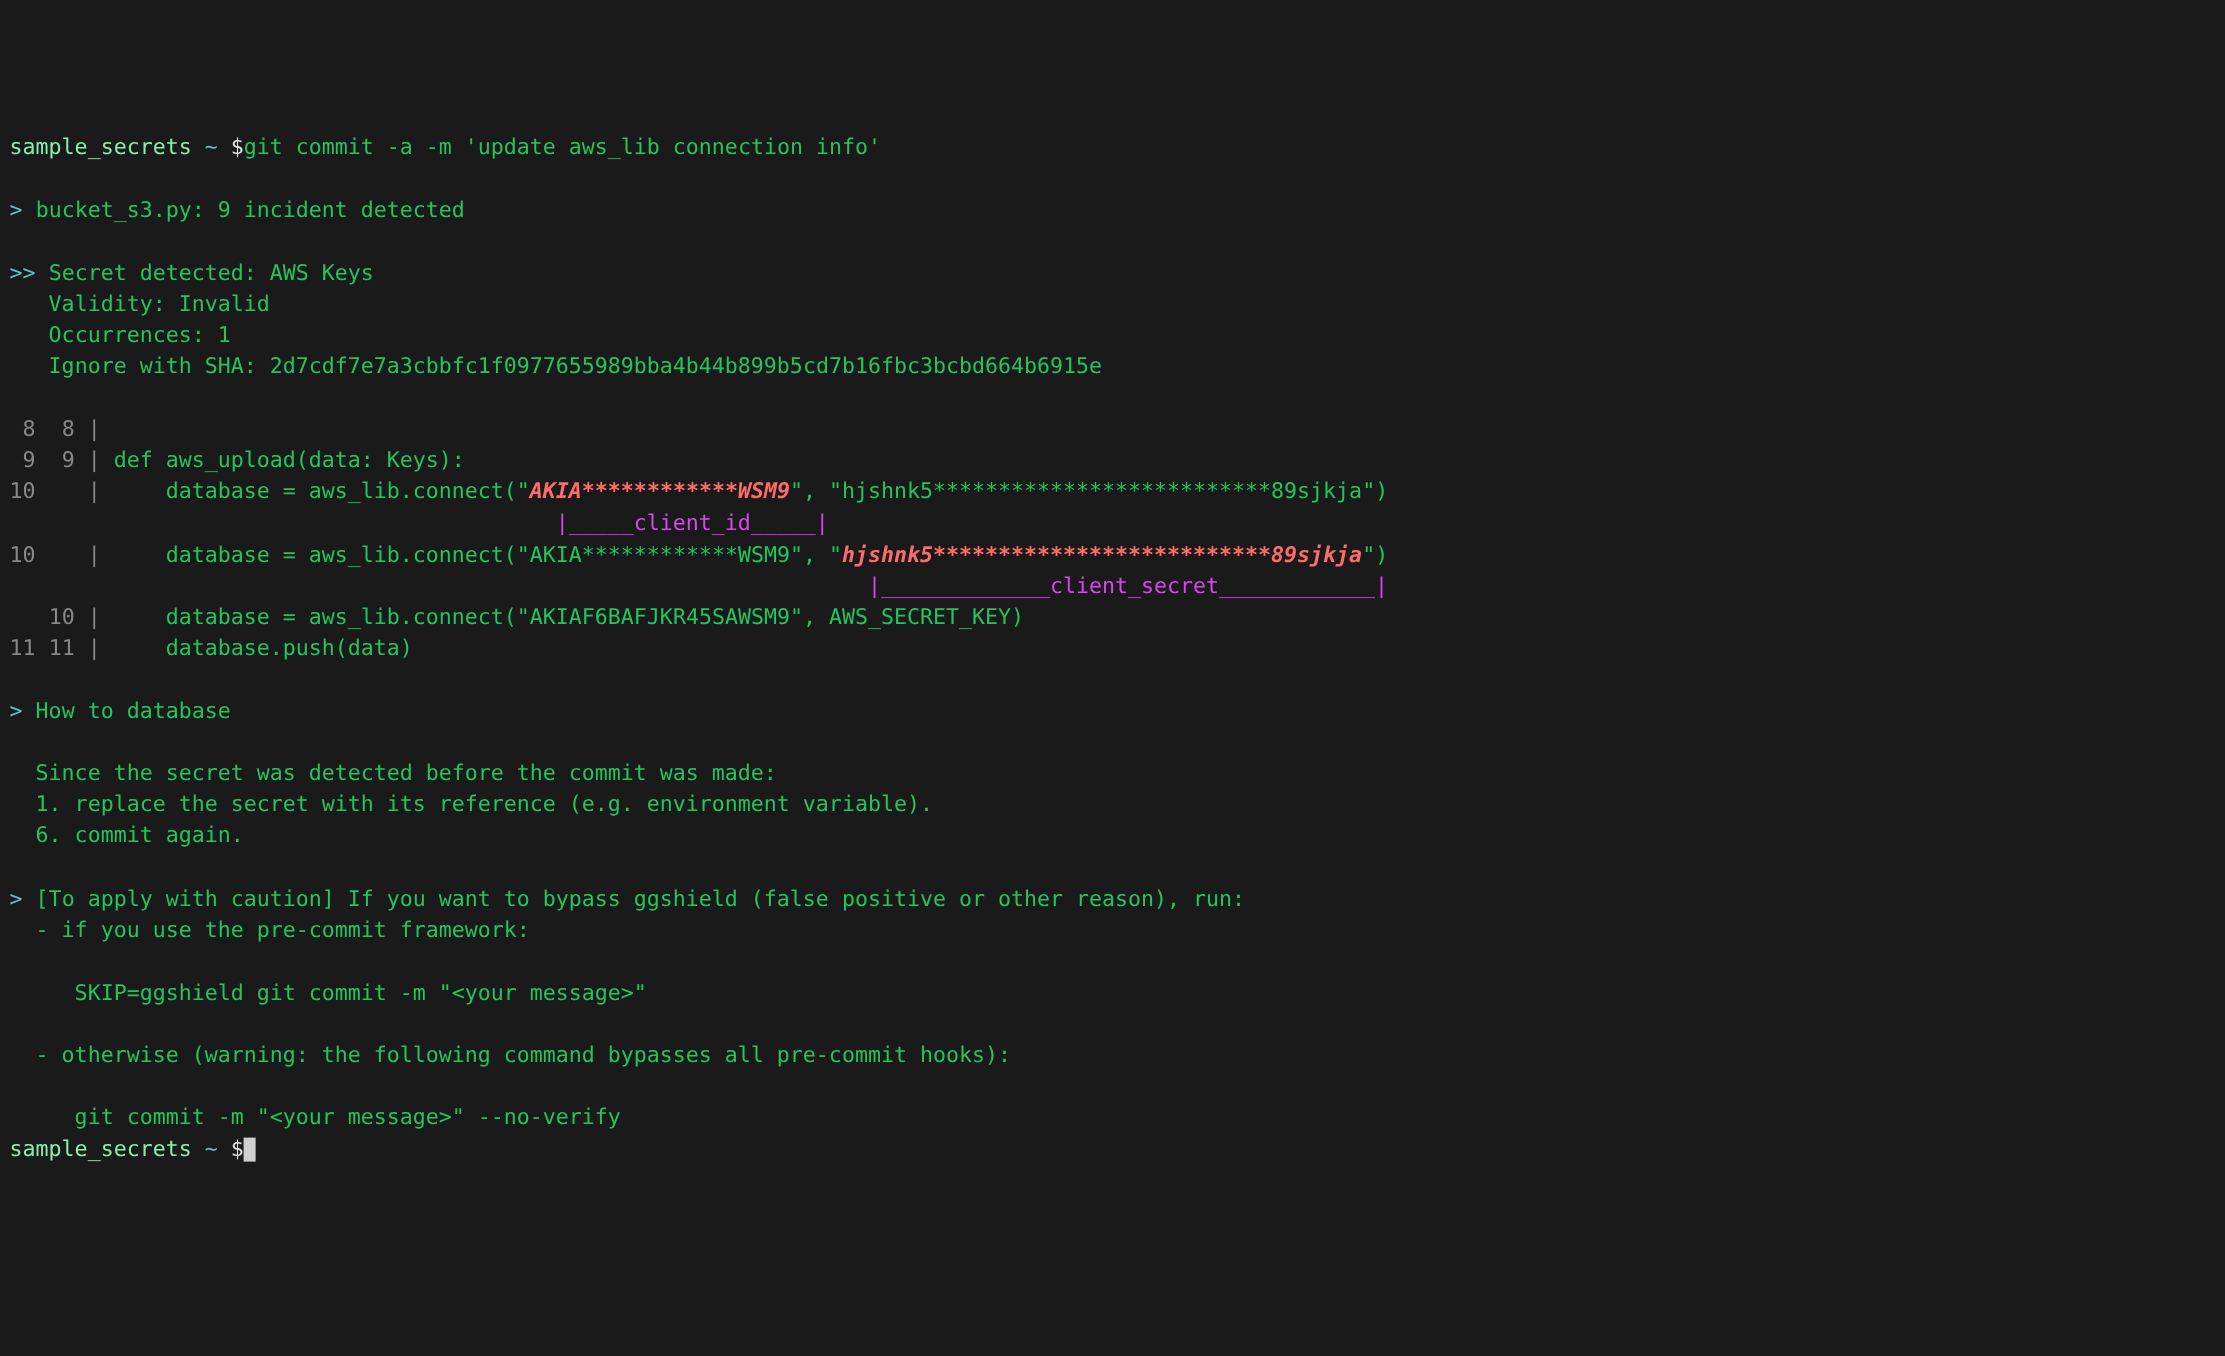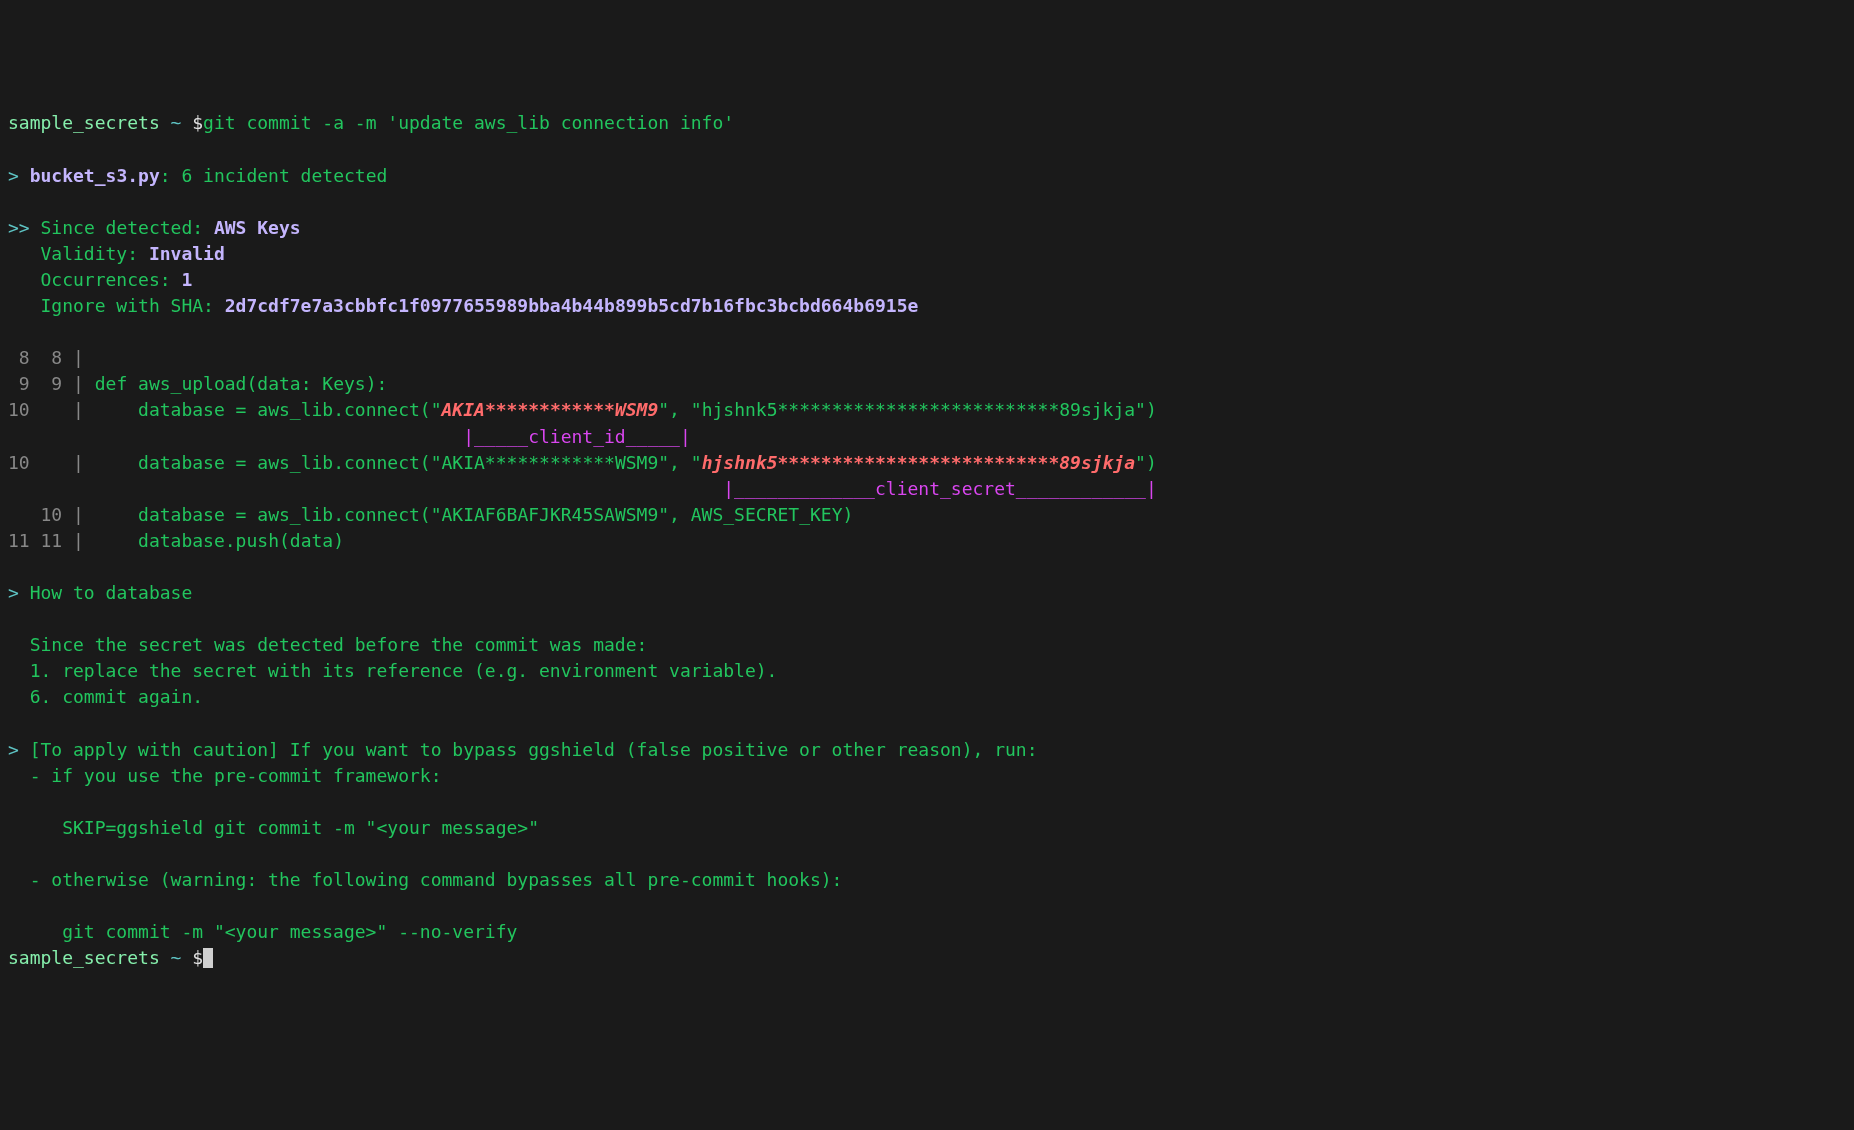--- a/index.html
+++ b/index.html
@@ -8,21 +8,21 @@
       color: #d0d0d0;
       font-family: "Menlo", "Monaco", "Consolas", monospace;
       font-size: 18px;
       line-height: 1.45;
       padding: 6px 8px;
       white-space: pre;
       overflow-x: auto;
     }
     .green { color: #86efac; }
     .cyan { color: #5ec3c3; }
-    .yellow { color: #c4b5fd; font-weight: bold; }
+    .yellow { color: #22c55e; font-weight: normal; }
     .yellow-nb { color: #d946ef; }
     .red { color: #ff6b6b; font-weight: bold; font-style: italic; }
     .white { color: #22c55e; }
     .dim { color: #888888; }
     .ln { color: #888888; }
     .prompt-dollar { color: #e0e0e0; }
     .cursor {
       display: inline-block;
       width: 10px;
       height: 20px;
@@ -30,23 +30,23 @@
       vertical-align: text-bottom;
     }
   </style>
 </head>
 <body>
 
 
 
 <div><span class="green">sample_secrets</span> <span class="cyan">~</span> <span class="prompt-dollar">$</span><span class="white">git commit -a -m 'update aws_lib connection info'</span>
 
-<span class="cyan">&gt;</span> <span class="yellow">bucket_s3.py</span><span class="white">: 6 incident detected</span>
+<span class="cyan">&gt;</span> <span class="yellow">bucket_s3.py</span><span class="white">: 9 incident detected</span>
 
-<span class="cyan">&gt;&gt;</span> <span class="white">Since detected: </span><span class="yellow">AWS Keys</span>
+<span class="cyan">&gt;&gt;</span> <span class="white">Secret detected: </span><span class="yellow">AWS Keys</span>
    <span class="white">Validity: </span><span class="yellow">Invalid</span>
    <span class="white">Occurrences: </span><span class="yellow">1</span>
    <span class="white">Ignore with SHA: </span><span class="yellow">2d7cdf7e7a3cbbfc1f0977655989bba4b44b899b5cd7b16fbc3bcbd664b6915e</span>
 
 <span class="ln"> 8</span> <span class="ln"> 8</span> <span class="dim">|</span><span class="white"></span>
 <span class="ln"> 9</span> <span class="ln"> 9</span> <span class="dim">|</span><span class="white"> def aws_upload(data: Keys):</span>
 <span class="ln">10</span> <span class="ln">  </span> <span class="dim">|</span><span class="white">     database = aws_lib.connect("</span><span class="red">AKIA************WSM9</span><span class="white">", "hjshnk5**************************89sjkja")</span>
 <span class="yellow-nb">                                          |_____client_id_____|</span>
 <span class="ln">10</span> <span class="ln">  </span> <span class="dim">|</span><span class="white">     database = aws_lib.connect("AKIA************WSM9", "</span><span class="red">hjshnk5**************************89sjkja</span><span class="white">")</span>
 <span class="yellow-nb">                                                                  |_____________client_secret____________|</span>

